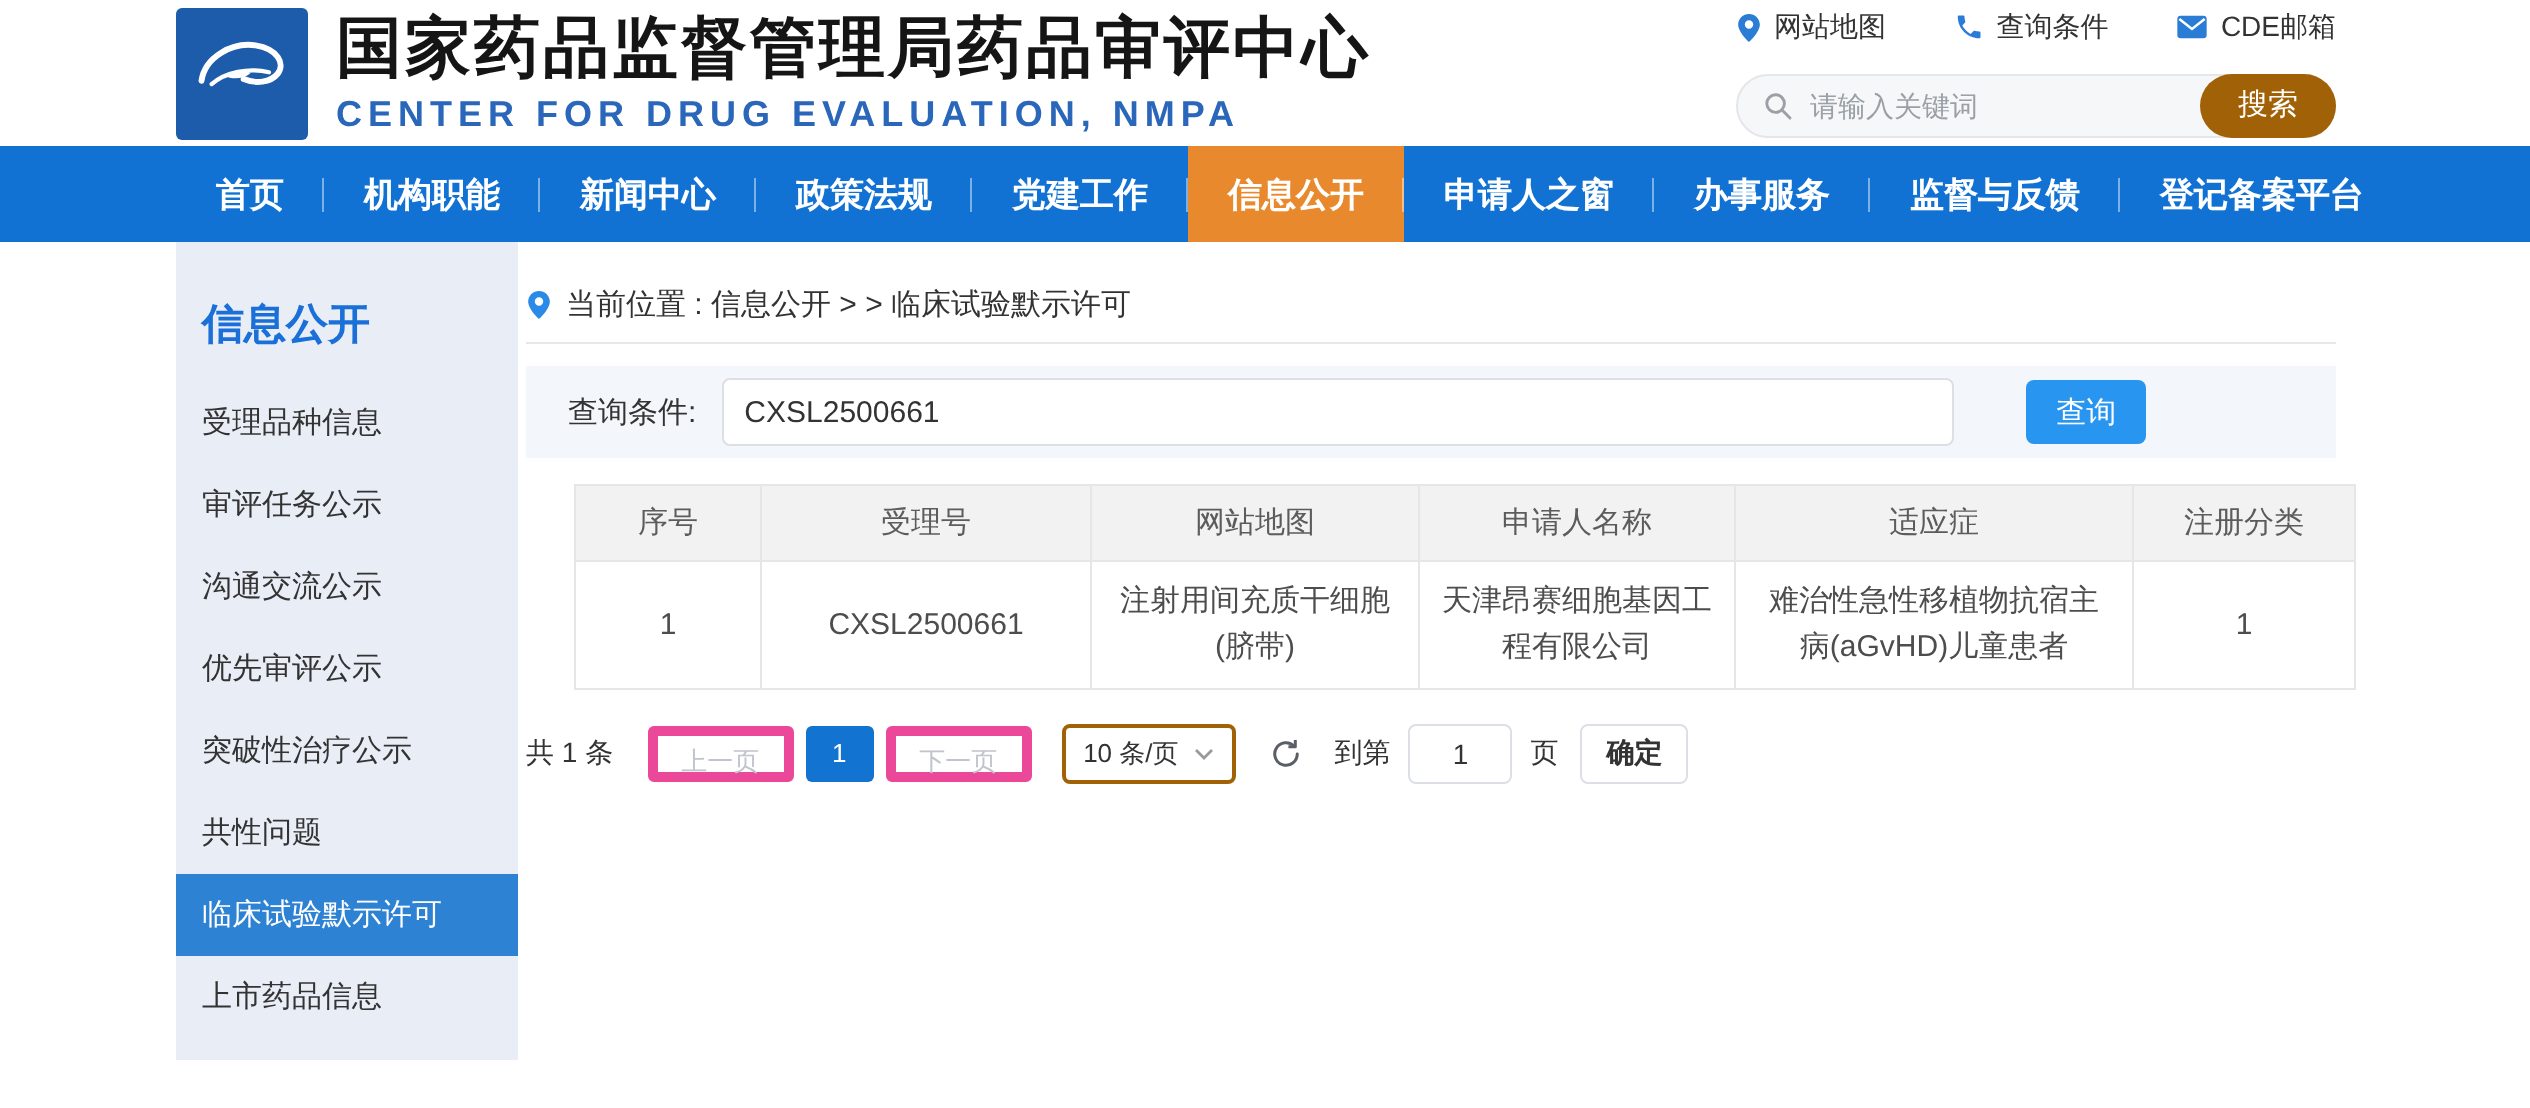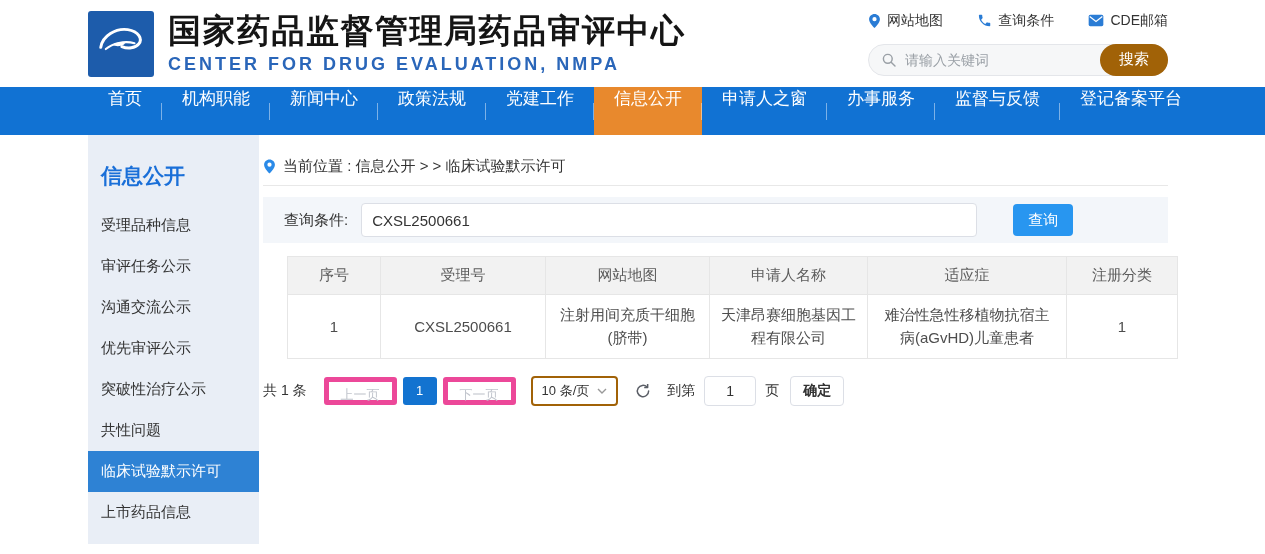--- a/index.html
+++ b/index.html
@@ -1,20 +1,20 @@
 <!DOCTYPE html>
 <html><head>
 <meta charset="utf-8">
 <style>
   * { box-sizing: border-box; margin: 0; padding: 0; }
   html,body { width:1265px; height:554px; overflow:hidden; background:#fff;
     font-family:"Liberation Sans","DejaVu Sans",sans-serif; }
 
   
-  .header { height:87px; display:flex; align-items:center; justify-content:space-between;
+  .header { height:73px; display:flex; align-items:center; justify-content:space-between;
     padding:0 97px 0 88px; background:#fff; }
   .brand { display:flex; align-items:center; }
   .logo-box { width:66px; height:66px; background:#1d5cab; border-radius:3px;
     display:flex; align-items:center; justify-content:center; flex:0 0 auto; }
   .brand-text { margin-left:14px; }
   .site-title { font-size:33px; font-weight:bold; color:#151515; letter-spacing:1.5px; line-height:1.15; }
   .site-subtitle { font-size:18px; font-weight:bold; color:#2a66b9; letter-spacing:3px; margin-top:4px; }
   .header-right { width:300px; display:flex; flex-direction:column; gap:14px; }
   .quick-links { display:flex; justify-content:space-between; align-items:center; }
   .quick-link { display:flex; align-items:center; gap:6px; font-size:14px; color:#333; cursor:pointer; }
@@ -24,22 +24,22 @@
   .search-input { flex:1; min-width:0; border:none; outline:none; background:transparent;
     font-size:14px; color:#333; margin:0 70px 0 8px;
     font-family:"Liberation Sans","DejaVu Sans",sans-serif; }
   .search-input::placeholder { color:#9aa0a6; }
   .search-btn { position:absolute; right:-1px; top:-1px; height:32px; width:68px;
     border:none; border-radius:16px; background:#a16207; color:#fff; font-size:15px;
     cursor:pointer; font-family:inherit; }
 
   
   .nav { height:48px; background:#1172d3; display:flex; align-items:stretch; padding-left:88px; }
-  .nav-item { display:flex; align-items:flex-start; padding:0 20px; color:#fff; font-size:17px;
-    font-weight:normal; position:relative; cursor:pointer; white-space:nowrap; }
+  .nav-item { display:flex; align-items:center; padding:0 20px; color:#fff; font-size:17px;
+    font-weight:bold; position:relative; cursor:pointer; white-space:nowrap; }
   .nav-item:not(:last-child)::after { content:""; position:absolute; right:0; top:16px;
     width:1px; height:17px; background:rgba(255,255,255,.45); }
   .nav-item.active { background:#e8892d; }
 
   
   .main { display:flex; height:409px; padding-left:88px; }
   .sidebar { width:171px; background:#e9eef6; height:100%; overflow:hidden; flex:0 0 auto; }
   .sidebar-title { color:#1a6fd8; font-size:21px; font-weight:bold; padding:27px 13px 15px; }
   .sidebar-item { font-size:15px; color:#333; padding:11px 13px; cursor:pointer; }
   .sidebar-item.active { background:#2e82d4; color:#fff; }

